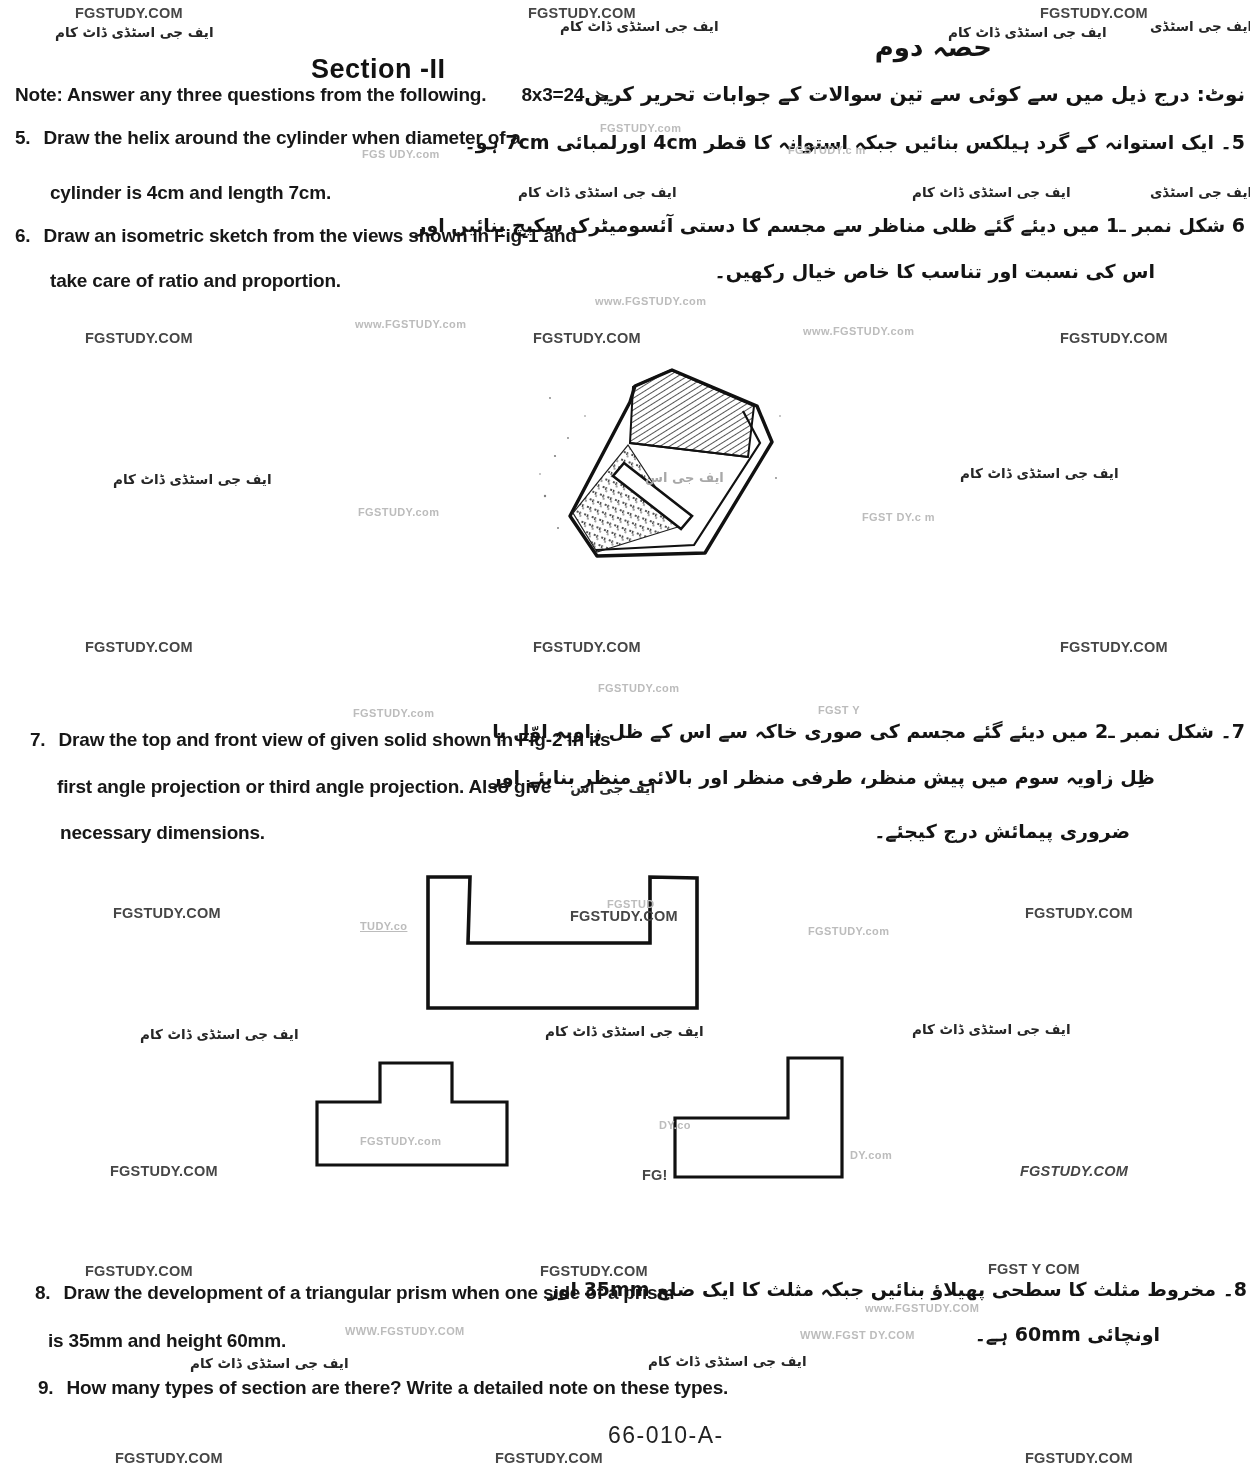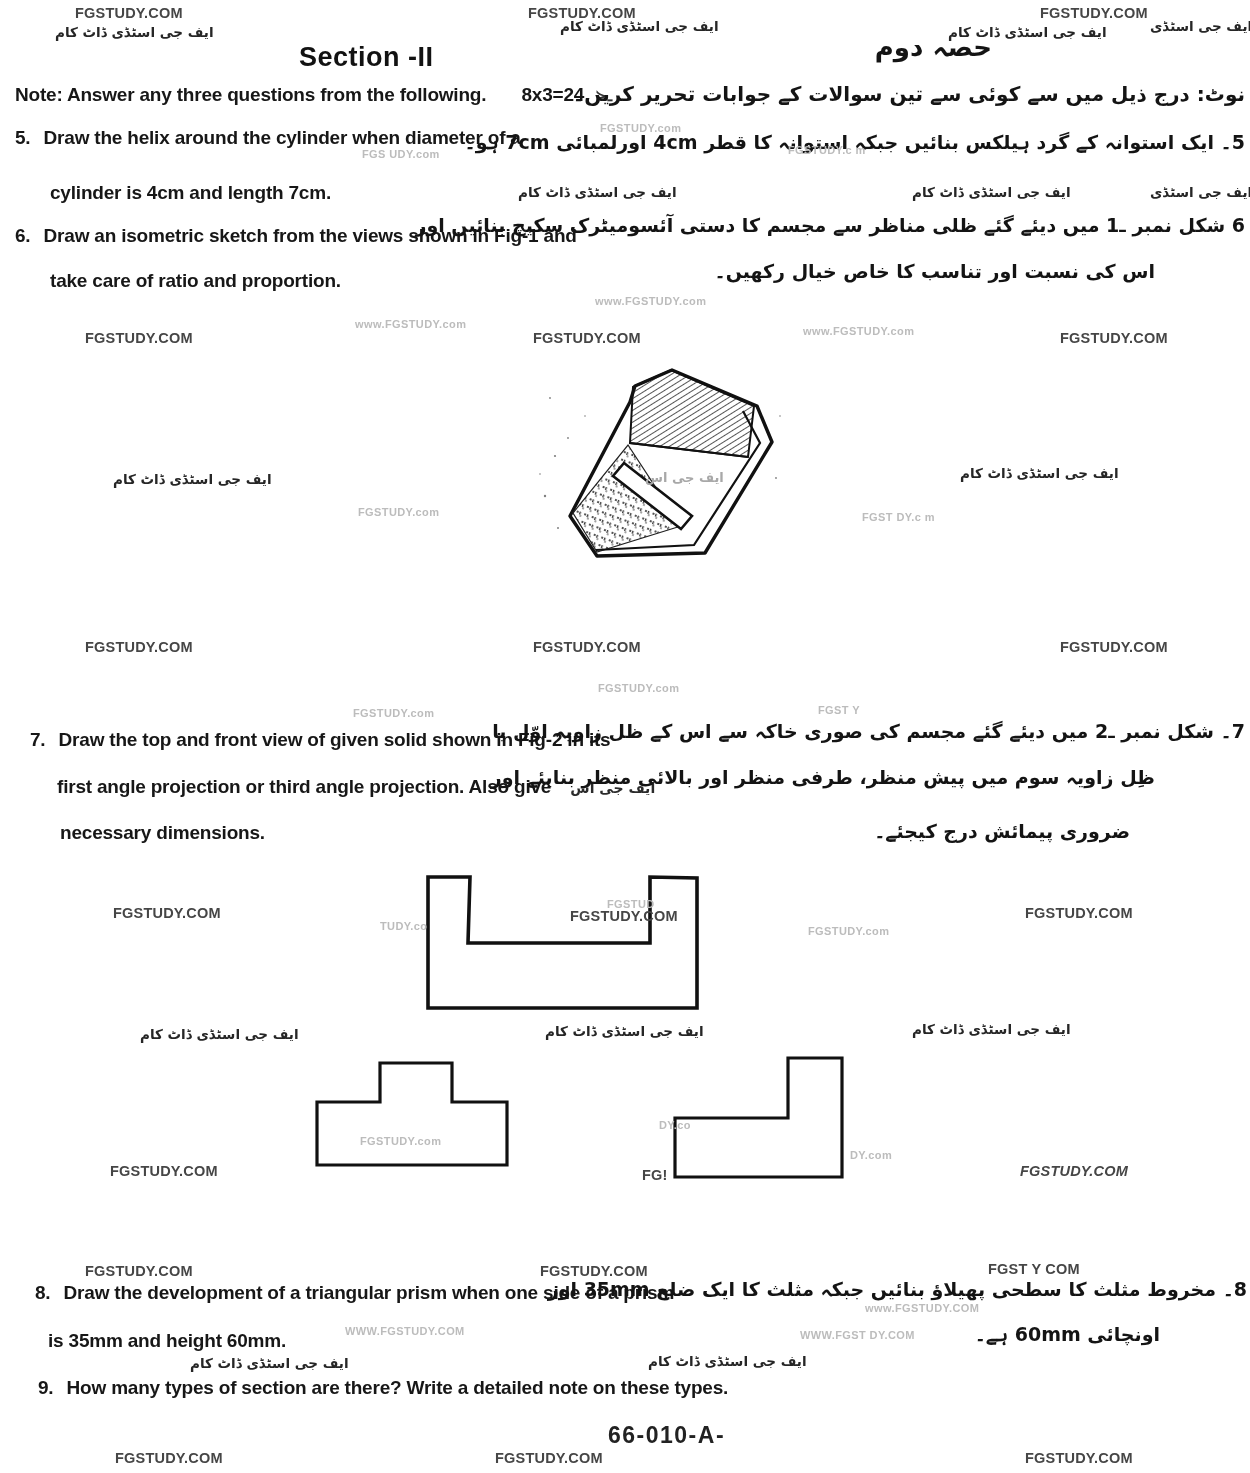--- a/index.html
+++ b/index.html
@@ -4,40 +4,40 @@
 <style>
   html,body{margin:0;padding:0;background:#e8e8e8;}
   .page{
     position:relative; width:1250px; height:1473px; background:#ffffff;
     font-family:"Liberation Sans",sans-serif; color:#1c1c1c; overflow:hidden;
     margin:0 auto;
   }
   
   .en{position:absolute; font-weight:700; font-size:19px; letter-spacing:-0.2px; white-space:nowrap; color:#171717;}
   .qno{display:inline-block; margin-right:8px; font-weight:700;}
-  .sec-title{position:absolute; margin:4px; font-size:27px; font-weight:700; letter-spacing:0.5px; color:#121212;}
+  .sec-title{position:absolute; margin:16px; font-size:27px; font-weight:700; letter-spacing:0.5px; color:#121212;}
   .marks{margin-left:30px;}
   .trail{margin-left:6px; font-size:15px; color:#333;}
   
   .ur{position:absolute; direction:rtl; unicode-bidi:embed; font-family:"DejaVu Sans",sans-serif;
       font-weight:700; font-size:19px; white-space:nowrap; color:#141414;}
   .ur-title{font-size:26px;}
   .ur-note{font-size:20px;}
   .inline-ur-wm{direction:rtl; unicode-bidi:embed; font-family:"DejaVu Sans",sans-serif;
       font-size:14px; color:#2b2b2b; margin-left:14px; font-weight:700;}
   
   .wm-layer{position:absolute; inset:0; z-index:6; pointer-events:none;}
   .wm{position:absolute; white-space:nowrap;}
   .wm.bold{font-weight:700; font-size:14.5px; color:#464646; letter-spacing:0.2px;}
   .wm.italic{font-style:italic;}
   .wm.faint{font-weight:600; font-size:11px; color:#bcbcbc; letter-spacing:0.4px;}
   .wm.urdu{direction:rtl; font-family:"DejaVu Sans",sans-serif; font-weight:700; font-size:13.5px; color:#262626;}
   .wm.urdu-faint{direction:rtl; font-family:"DejaVu Sans",sans-serif; font-weight:700; font-size:13px; color:#a8a8a8;}
   .fig{position:absolute; z-index:2;}
-  .code{position:absolute; font-size:23px; font-weight:700; letter-spacing:1.5px; color:#222;}
+  .code{position:absolute; font-size:23px; font-weight:400; letter-spacing:1.5px; color:#222;}
 </style>
 </head>
 <body>
 
 <div class="page">
 
   <div class="wm-layer" id="wm-layer">
       <span class="wm bold" style="left: 75px; top: 5px;">FGSTUDY.COM</span>
       <span class="wm bold" style="left: 528px; top: 5px;">FGSTUDY.COM</span>
       <span class="wm bold" style="left: 1040px; top: 5px;">FGSTUDY.COM</span>
@@ -65,21 +65,21 @@
       <span class="wm bold" style="left: 85px; top: 639px;">FGSTUDY.COM</span>
       <span class="wm bold" style="left: 533px; top: 639px;">FGSTUDY.COM</span>
       <span class="wm bold" style="left: 1060px; top: 639px;">FGSTUDY.COM</span>
       <span class="wm faint" style="left: 598px; top: 682px;">FGSTUDY.com</span>
       <span class="wm faint" style="left: 353px; top: 707px;">FGSTUDY.com</span>
       <span class="wm faint" style="left: 818px; top: 704px;">FGST Y</span>
       <span class="wm bold" style="left: 113px; top: 905px;">FGSTUDY.COM</span>
       <span class="wm faint" style="left: 607px; top: 898px;">FGSTUD</span>
       <span class="wm bold" style="left: 570px; top: 908px;">FGSTUDY.COM</span>
       <span class="wm bold" style="left: 1025px; top: 905px;">FGSTUDY.COM</span>
-      <span class="wm faint" style="left: 380px; top: 920px;">TUDY.co</span>
+      <span class="wm faint" style="left: 360px; top: 920px; text-decoration: underline;">TUDY.co</span>
       <span class="wm faint" style="left: 808px; top: 925px;">FGSTUDY.com</span>
       <span class="wm urdu" style="left: 140px; top: 1026px;">ایف جی اسٹڈی ڈاٹ کام</span>
       <span class="wm urdu" style="left: 545px; top: 1023px;">ایف جی اسٹڈی ڈاٹ کام</span>
       <span class="wm urdu" style="left: 912px; top: 1021px;">ایف جی اسٹڈی ڈاٹ کام</span>
       <span class="wm faint" style="left: 360px; top: 1135px;">FGSTUDY.com</span>
       <span class="wm faint" style="left: 636px; top: 1119px; padding-left: 23px;">DY.co</span>
       <span class="wm faint" style="left: 850px; top: 1149px;">DY.com</span>
       <span class="wm bold" style="left: 110px; top: 1163px;">FGSTUDY.COM</span>
       <span class="wm bold" style="left: 642px; top: 1167px;">FG!</span>
       <span class="wm bold italic" style="left: 1020px; top: 1163px;">FGSTUDY.COM</span>

